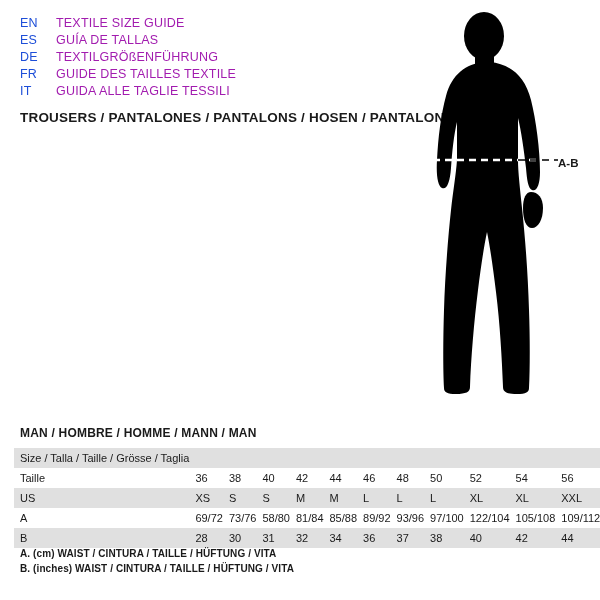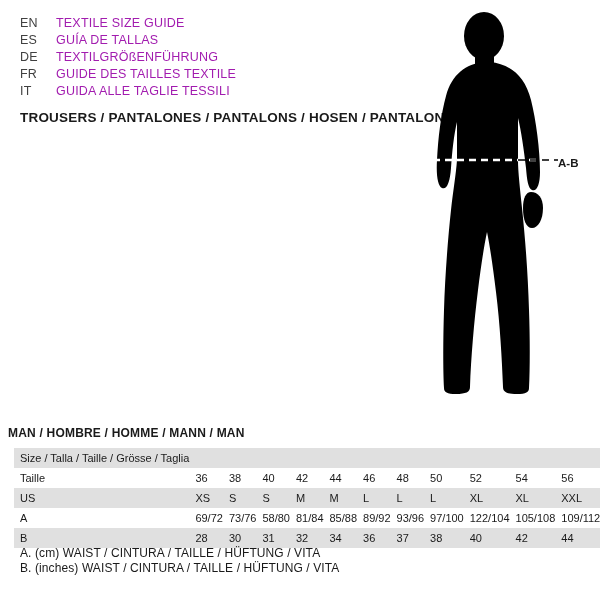--- a/index.html
+++ b/index.html
@@ -31,21 +31,21 @@
   .lang-row {
     display: flex;
     align-items: baseline;
     height: 17px;
     font-size: 12.5px;
     letter-spacing: 0.2px;
   }
   .lang-code {
     width: 36px;
     flex: 0 0 36px;
-    color: #404040;
+    color: #1d4ed8;
   }
   .lang-text {
     color: #a21caf;
     white-space: nowrap;
   }
 
   .section-title {
     position: absolute;
     left: 20px;
     top: 110px;
@@ -71,21 +71,21 @@
     left: 558px;
     top: 157px;
     font-size: 11.5px;
     font-weight: bold;
     color: #1a1a1a;
   }
 
   
   .table-title {
     position: absolute;
-    left: 8px;
+    left: 20px;
     top: 426px;
     font-size: 12px;
     font-weight: bold;
     letter-spacing: 0.2px;
   }
   table.size-table {
     position: absolute;
     left: 14px;
     top: 448px;
     width: 572px;
@@ -107,23 +107,23 @@
   }
   table.size-table td.val {
     width: 49px;
   }
 
   
   .footnotes {
     position: absolute;
     left: 20px;
     top: 546px;
-    font-size: 12px;
+    font-size: 10px;
     line-height: 15px;
-    font-weight: normal;
+    font-weight: bold;
     letter-spacing: 0.1px;
   }
   .footnotes div {
     white-space: nowrap;
   }
 </style>
 </head>
 <body>
 
 <div class="page">

